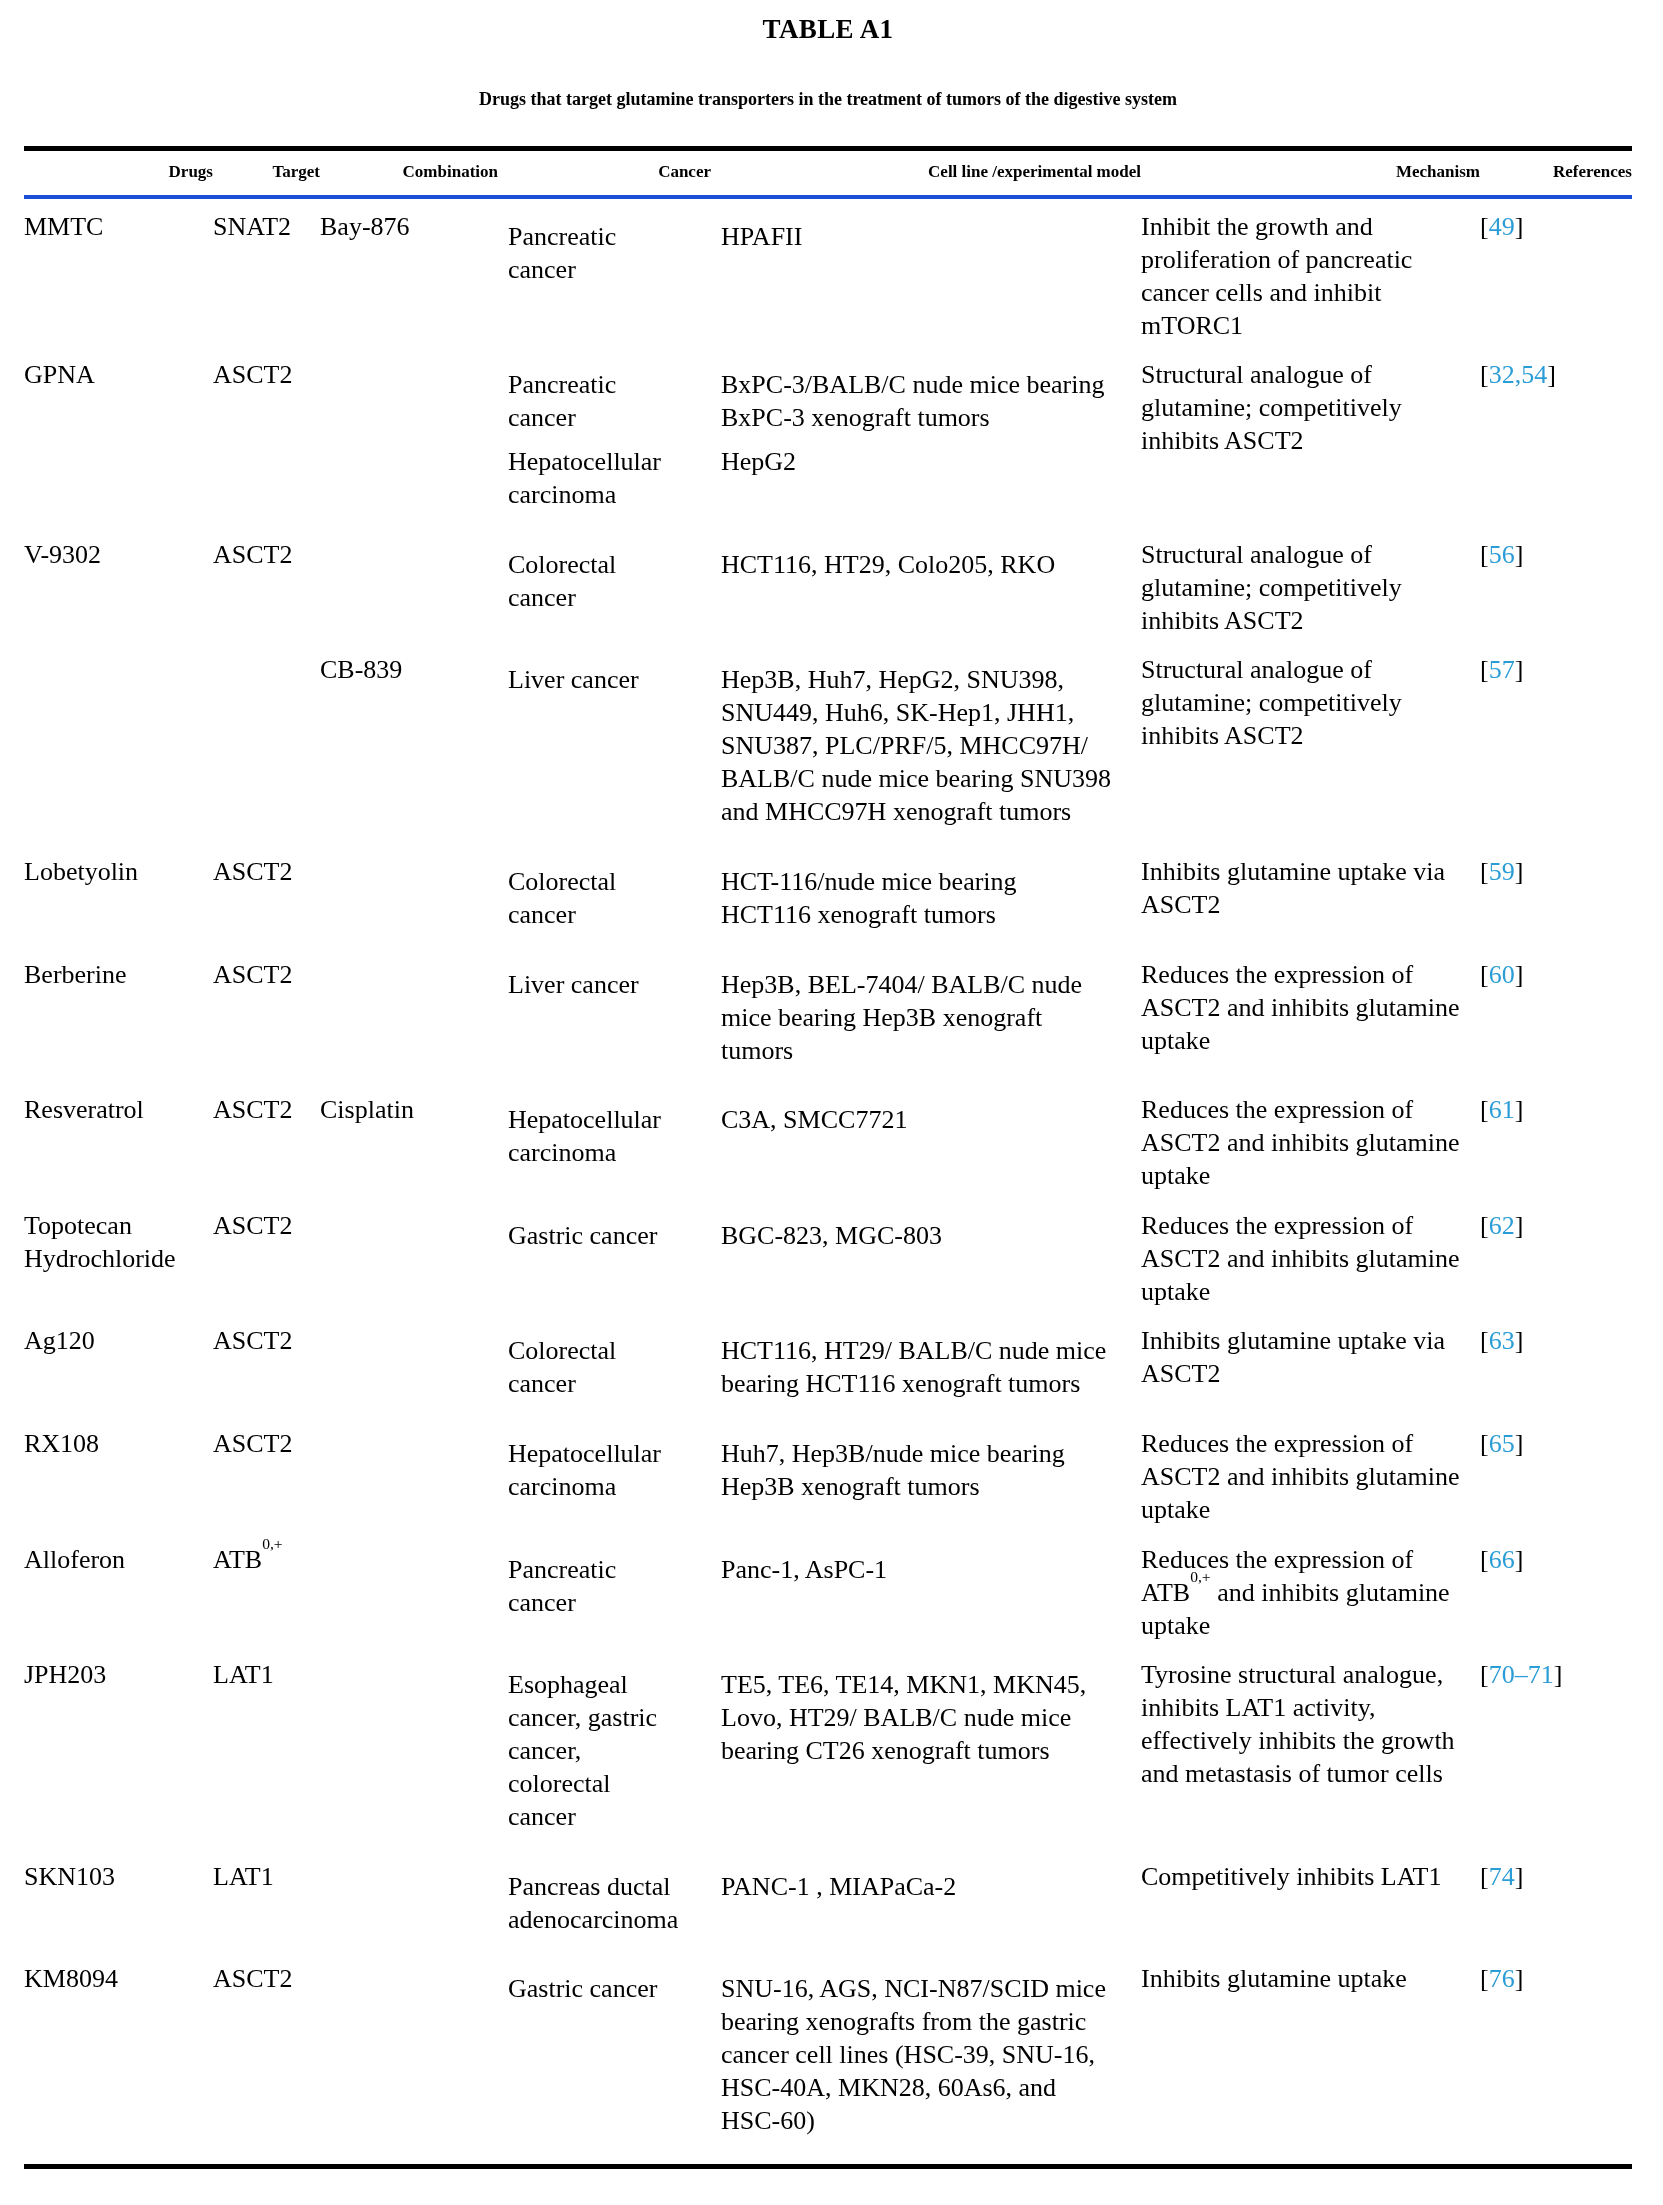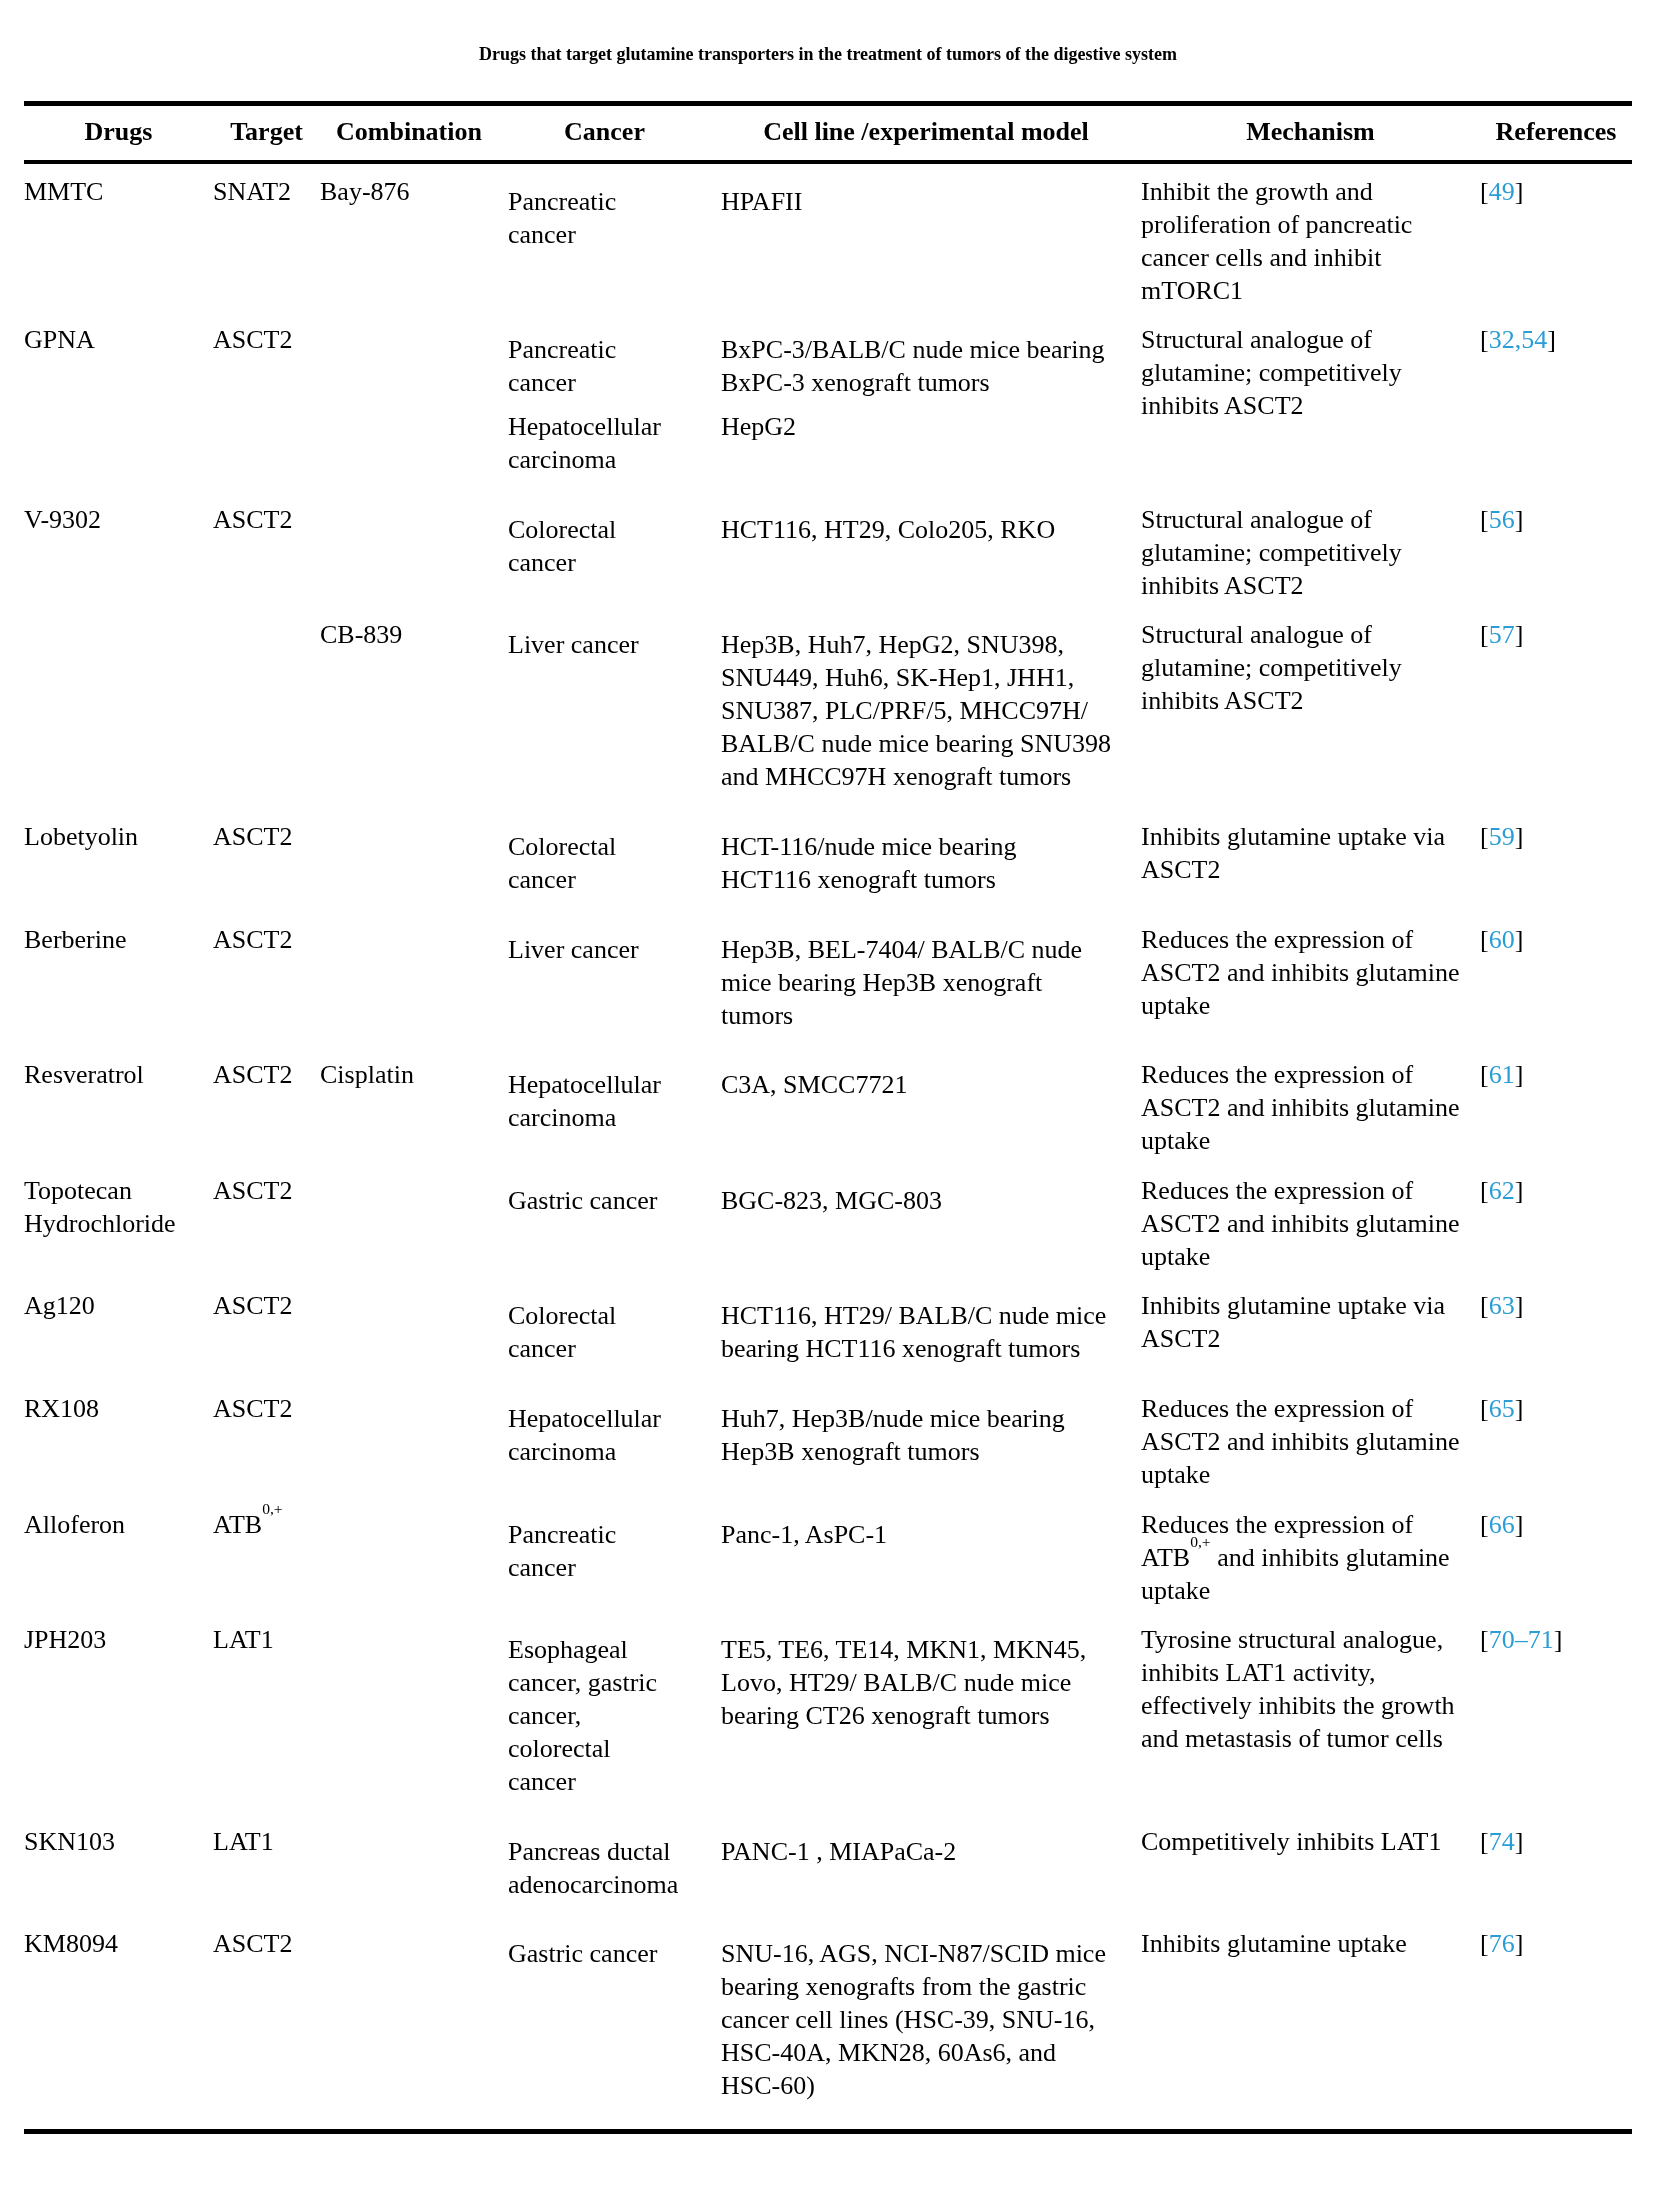--- a/index.html
+++ b/index.html
@@ -34,25 +34,25 @@
   }
   table.data-table {
     width: 100%;
     border-collapse: collapse;
     table-layout: fixed;
     margin-top: 36px;
     border-top: 5.5px solid #000;
     border-bottom: 5.5px solid #000;
   }
   thead th {
-    text-align: center;
-    font-size: 26px;
+    text-align: right;
+    font-size: 17px;
     font-weight: bold;
     padding: 11px 0 12.6px 0;
-    border-bottom: 4px solid #000000;
+    border-bottom: 4px solid #1d4ed8;
     white-space: nowrap;
     overflow: visible;
   }
   tbody td {
     vertical-align: top;
     font-size: 26px;
     line-height: 33px;
     padding: 0 19px 16.6px 0;
   }
   tbody tr:first-child td {
@@ -73,20 +73,21 @@
   .ref-num {
     color: var(--ref-color, #2b9dd6);
     text-decoration: none;
     cursor: pointer;
   }
 </style>
 </head>
 <body>
 
 <div class="page">
+  <div class="table-label">TABLE A1</div>
   <div class="table-caption">Drugs that target glutamine transporters in the treatment of tumors of the digestive system</div>
 
   <table class="data-table">
     <colgroup>
       <col style="width:189px">
       <col style="width:107px">
       <col style="width:178px">
       <col style="width:213px">
       <col style="width:430px">
       <col style="width:339px">

